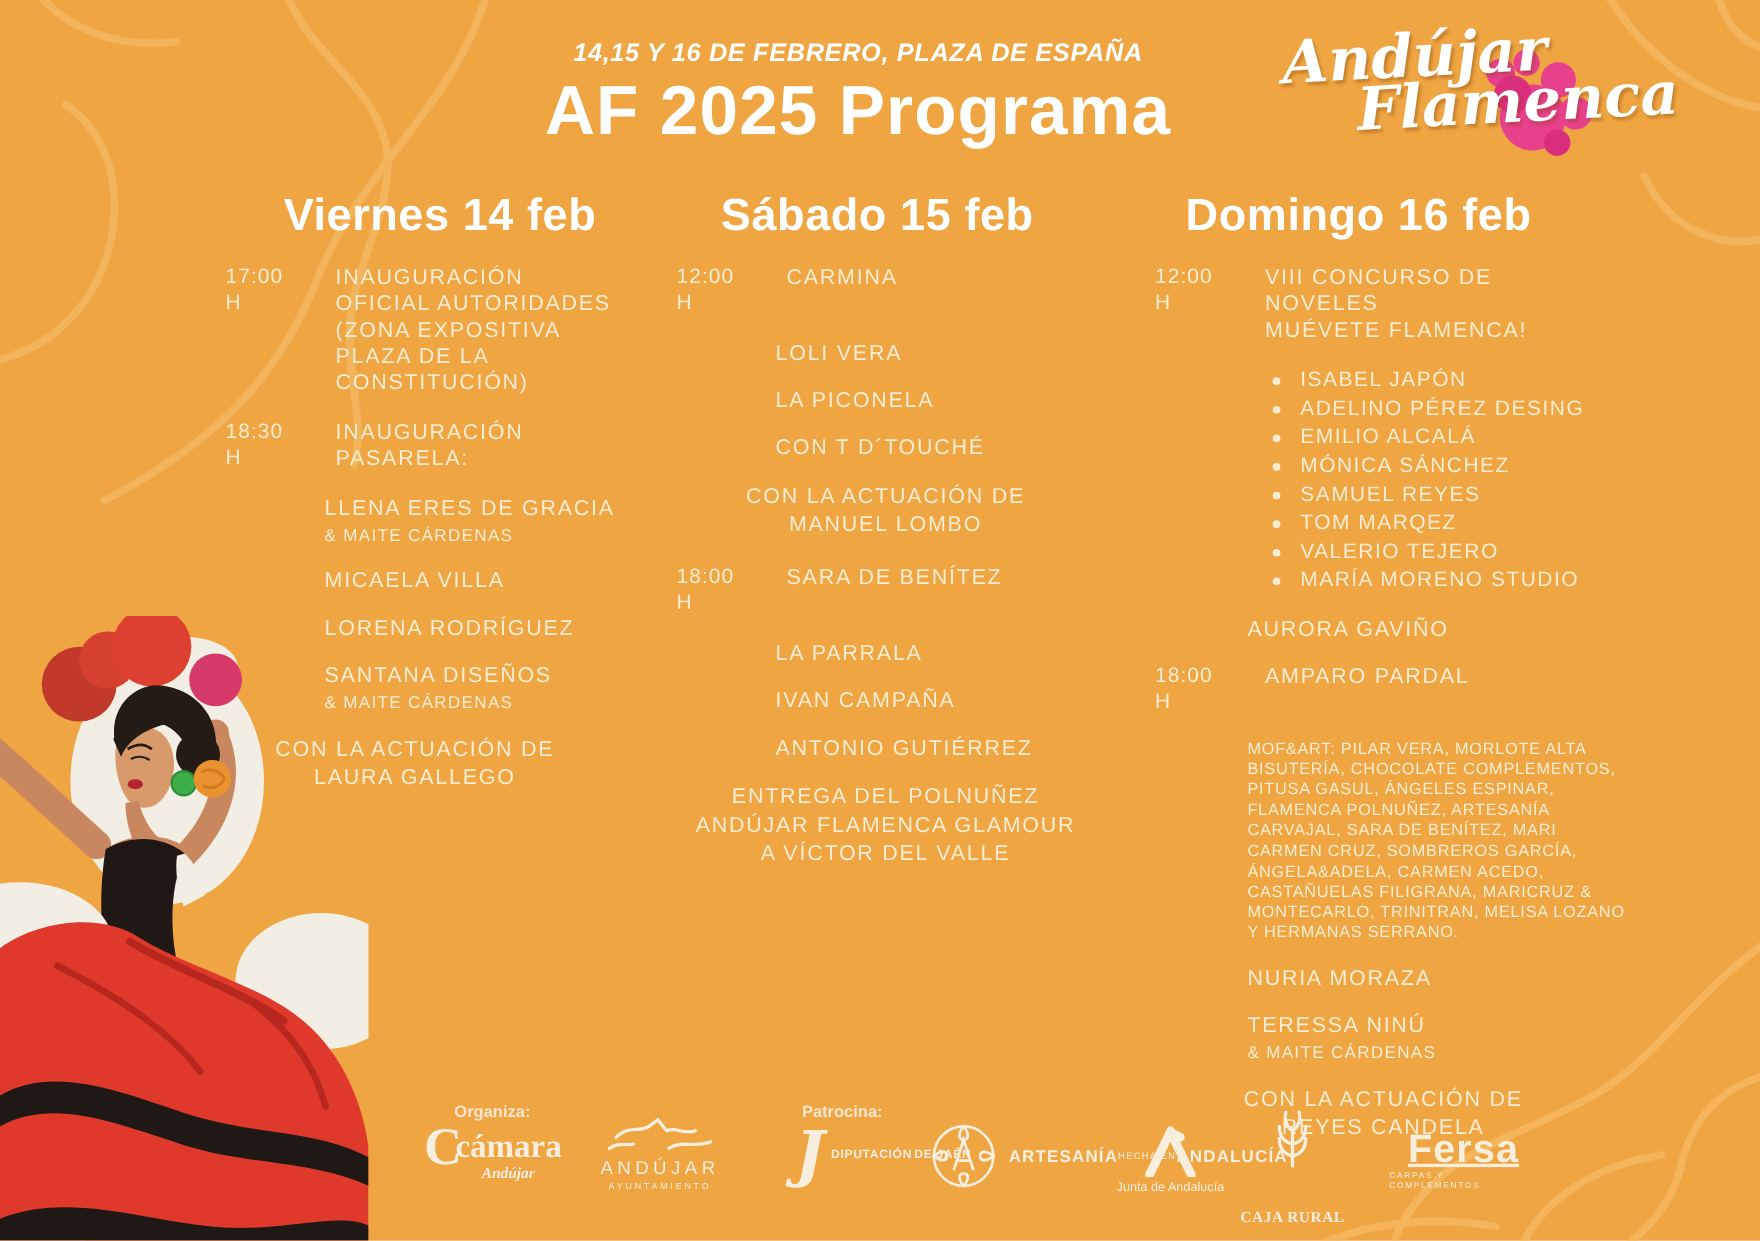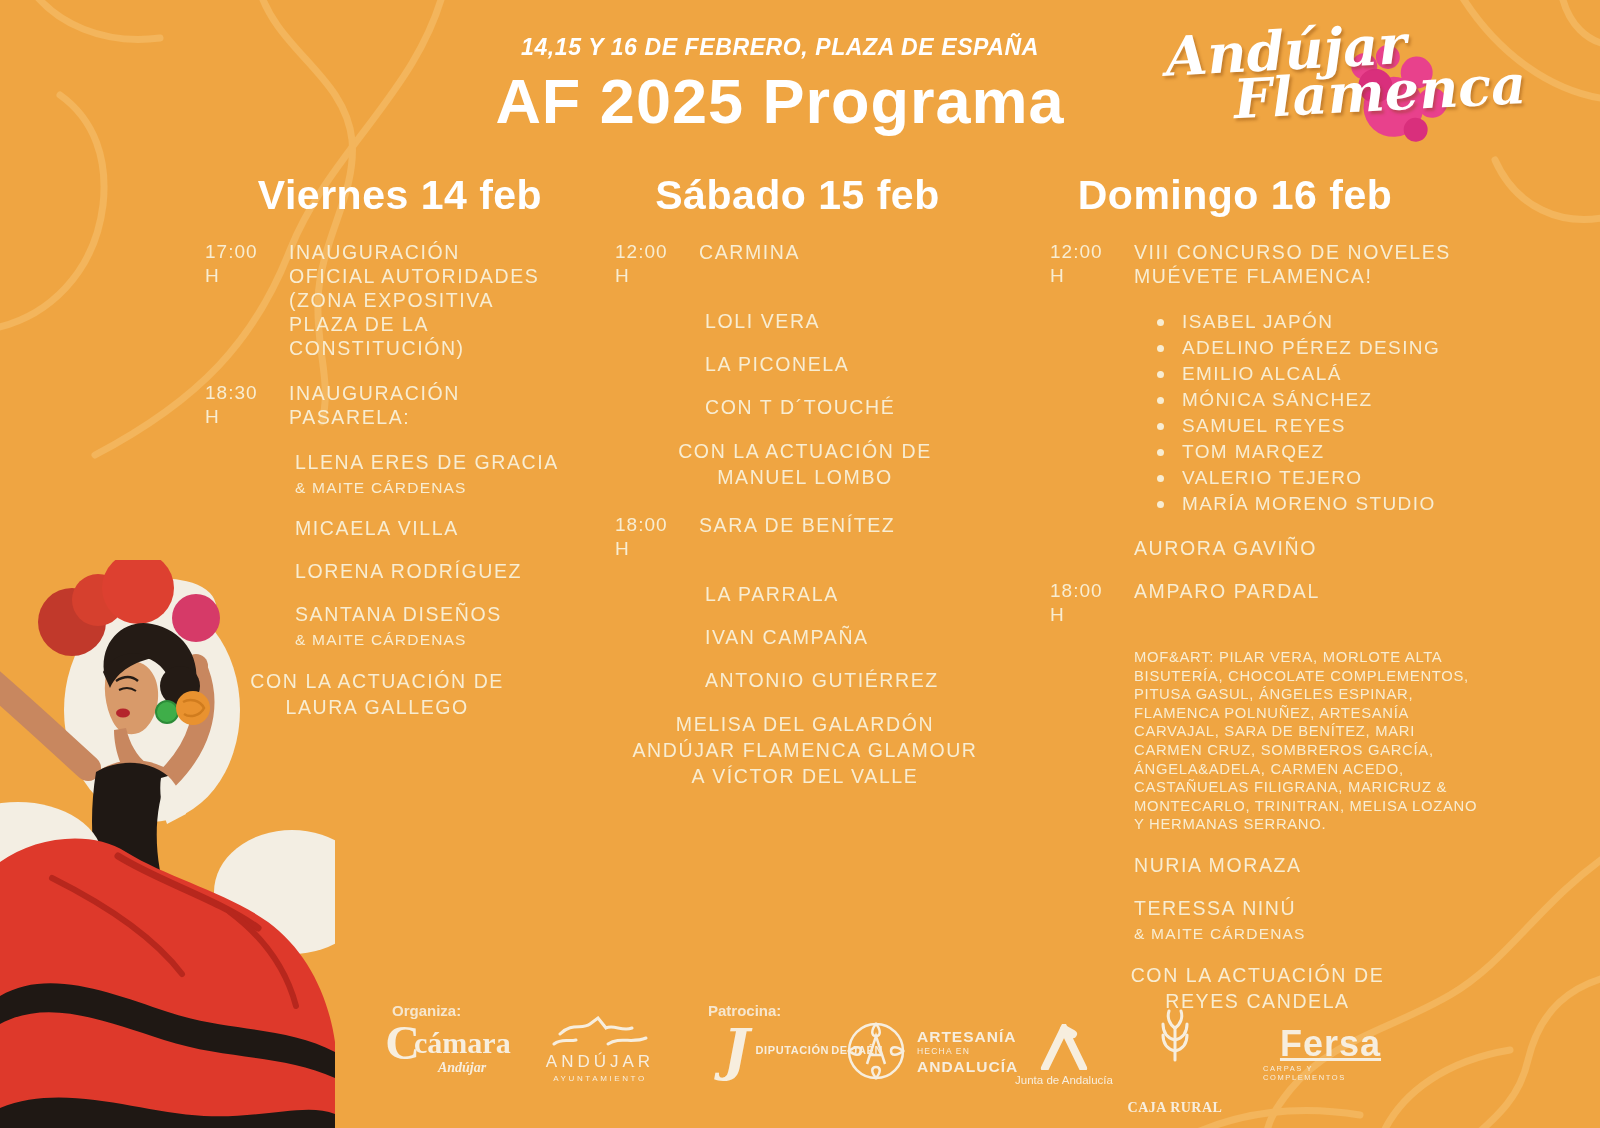--- a/index.html
+++ b/index.html
@@ -35,55 +35,55 @@
   .day{position:absolute;top:172px;z-index:3;}
   .day.d0{left:190px;width:420px;}
   .day.d1{left:600px;width:395px;}
   .day.d2{left:1005px;width:460px;}
   .day-title{font-size:41px;font-weight:bold;color:var(--white);text-align:center;
     letter-spacing:.5px;margin:0 0 22px 0;line-height:46px;}
   .day-items{padding-left:15px;}
   .day.d2 .day-items{padding-left:45px;}
 
   .item{margin-bottom:19px;}
-  .item.timed{display:flex;gap:12px;margin-bottom:21px;}
+  .item.timed{display:flex;gap:28px;margin-bottom:21px;}
   .time{flex:0 0 72px;font-size:19px;letter-spacing:1px;color:var(--cream);line-height:24px;}
   .line{font-size:19.5px;letter-spacing:1.6px;line-height:24px;color:var(--cream);}
   .item.name{margin-left:84px;}
   .day.d0 .item.name,.day.d1 .item.name{margin-left:90px;}
   .sub{font-size:15.5px;letter-spacing:1.2px;line-height:19px;margin-top:4px;color:var(--cream);}
   .item.center{text-align:center;width:85%;margin-top:4px;margin-bottom:23px;}
   .item.center .line{line-height:26px;}
   .day.d1 .item.center,.day.d2 .item.center{width:100%;}
   .item.bullets{margin:0 0 19px 105px;padding:0;}
   .bullet{list-style:none;position:relative;padding-left:27px;font-size:19px;
     letter-spacing:1.4px;line-height:26px;color:var(--cream);}
   .bullet::before{content:"";position:absolute;left:2px;top:10px;width:7px;height:7px;
     border-radius:50%;background:var(--cream);}
   .item.paragraph{margin-left:84px;width:350px;font-size:14.8px;line-height:18.6px;
     letter-spacing:.7px;color:var(--cream);}
 
   
   .footer{position:absolute;left:0;top:990px;width:1600px;height:138px;z-index:3;color:#f7eede;}
-  .f-label{position:absolute;top:12px;font-size:15px;font-weight:bold;opacity:.9;}
+  .f-label{position:absolute;top:12px;font-size:15px;font-weight:bold;opacity:.9;margin-left:21px;}
   .f-label.organiza{left:392px;}
   .f-label.patrocina{left:708px;}
   .logo{position:absolute;display:flex;flex-direction:column;align-items:center;}
   .logo-camara{left:383px;top:36px;width:130px;}
   .camara-word{font-family:"Liberation Serif",serif;font-weight:bold;font-size:30px;line-height:34px;display:flex;align-items:center;}
   .camara-word .bigC{font-size:48px;line-height:34px;margin-right:-6px;}
   .camara-sub{font-family:"Liberation Serif",serif;font-style:italic;font-weight:bold;font-size:14px;margin-top:0px;margin-left:28px;}
   .logo-ayto{left:535px;top:26px;width:130px;}
   .ayto-name{font-size:17px;letter-spacing:4px;margin-top:2px;}
   .ayto-sub{font-size:8px;letter-spacing:2.6px;margin-top:2px;}
   .logo-dip{left:723px;top:30px;flex-direction:row;align-items:flex-start;gap:6px;}
   .dip-j{font-family:"DejaVu Serif",serif;font-style:italic;font-weight:bold;font-size:56px;line-height:58px;}
   .dip-text{display:flex;flex-direction:row;font-size:11px;font-weight:bold;letter-spacing:.6px;margin-top:24px;gap:2px;}
   .logo-art{left:845px;top:30px;flex-direction:row;align-items:center;gap:10px;}
-  .art-text{display:flex;flex-direction:column;line-height:15px;}
+  .art-text{display:flex;flex-direction:row;line-height:15px;}
   .art-l1,.art-l3{font-size:15.5px;font-weight:bold;letter-spacing:1px;}
   .art-l2{font-size:8.5px;letter-spacing:1.2px;}
   .logo-junta{left:1004px;top:34px;width:120px;}
   .junta-label{font-size:11.5px;margin-top:4px;}
   .logo-caja{left:1120px;top:18px;width:110px;gap:36px;}
   .caja-l1{font-family:"Liberation Serif",serif;font-weight:bold;font-size:14px;letter-spacing:.5px;margin-top:2px;}
   .caja-l2{font-family:"Liberation Serif",serif;font-weight:bold;font-size:12px;letter-spacing:1px;}
   .logo-fersa{left:1263px;top:36px;width:135px;}
   .fersa-name{font-size:36px;font-weight:bold;letter-spacing:1px;line-height:36px;text-decoration:underline;}
   .fersa-sub{font-size:7.5px;letter-spacing:1.6px;margin-top:2px;}
@@ -204,21 +204,21 @@
         <div class="item name">
           <div class="line">LA PARRALA</div>
         </div>
         <div class="item name">
           <div class="line">IVAN CAMPAÑA</div>
         </div>
         <div class="item name">
           <div class="line">ANTONIO GUTIÉRREZ</div>
         </div>
         <div class="item center">
-          <div class="line">MELISA DEL GALARDÓN</div>
+          <div class="line">ENTREGA DEL POLNUÑEZ</div>
           <div class="line">ANDÚJAR FLAMENCA GLAMOUR</div>
           <div class="line">A VÍCTOR DEL VALLE</div>
         </div>
       </div>
   </section>
   <section class="day d2">
     <h2 class="day-title">Domingo 16 feb</h2>
     <div class="day-items">
         <div class="item timed">
           <span class="time">12:00 H</span>

